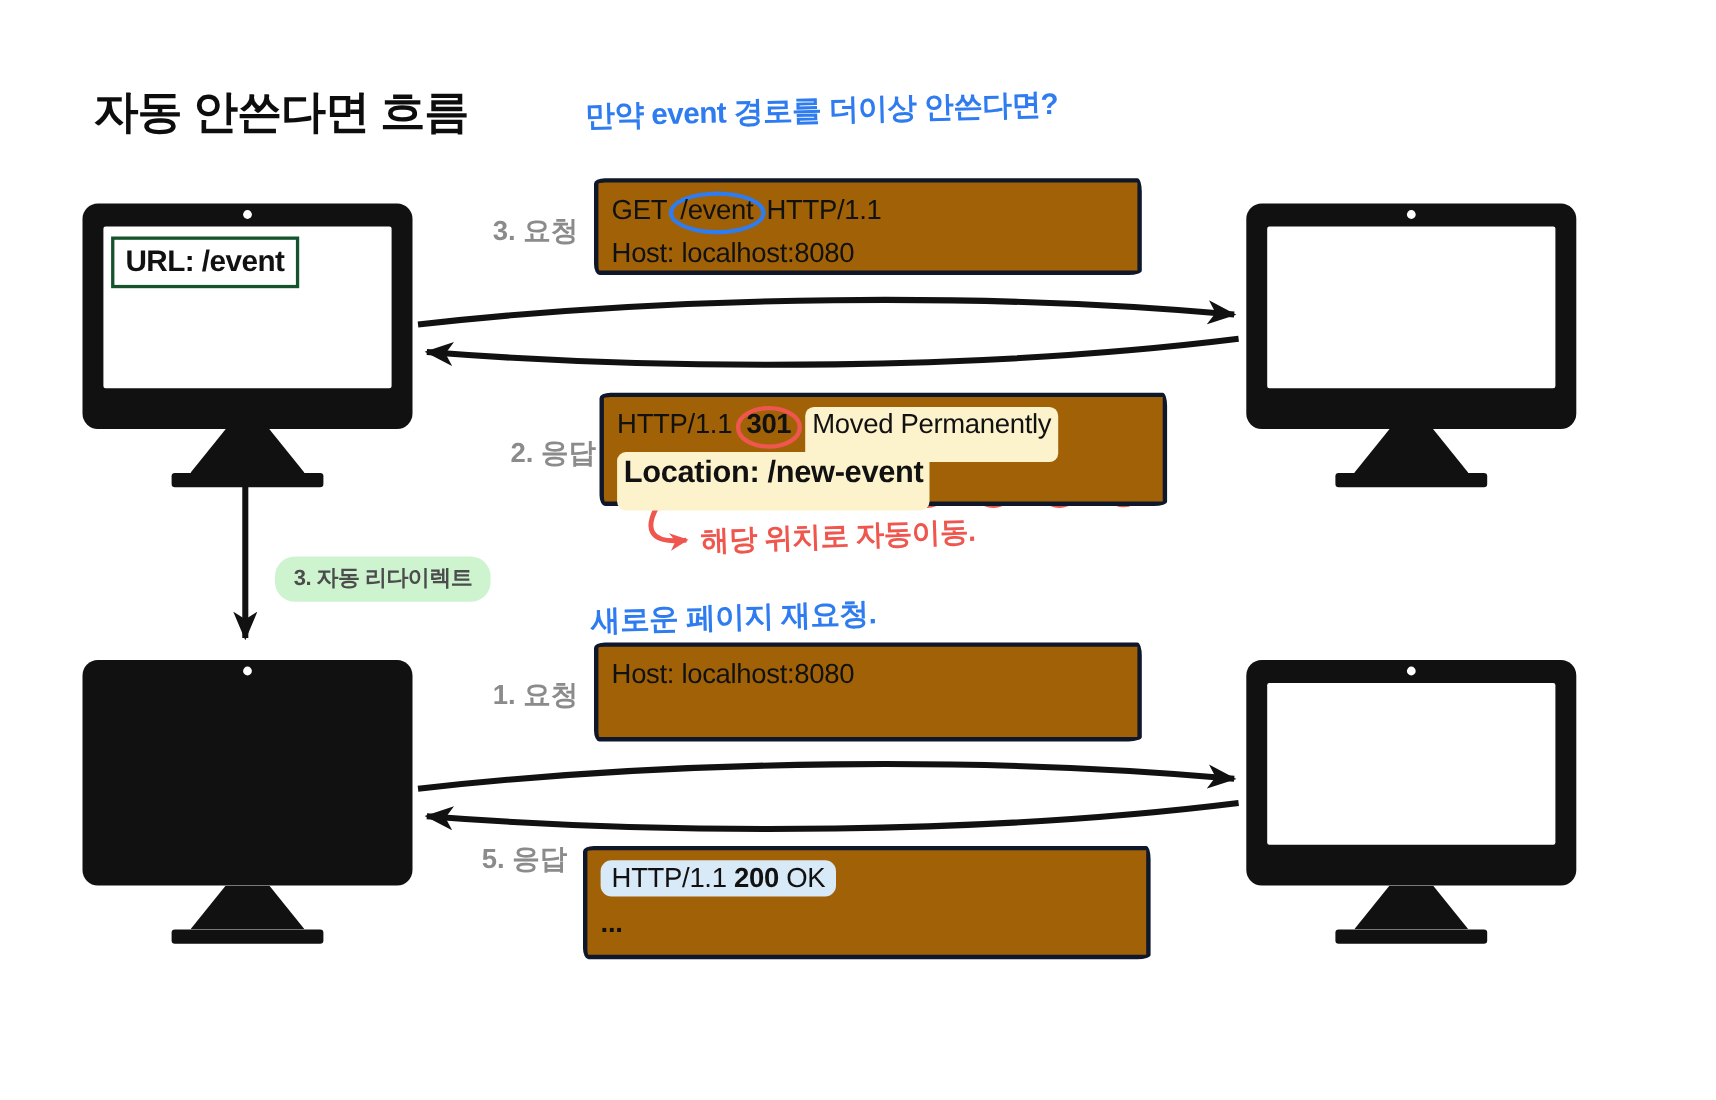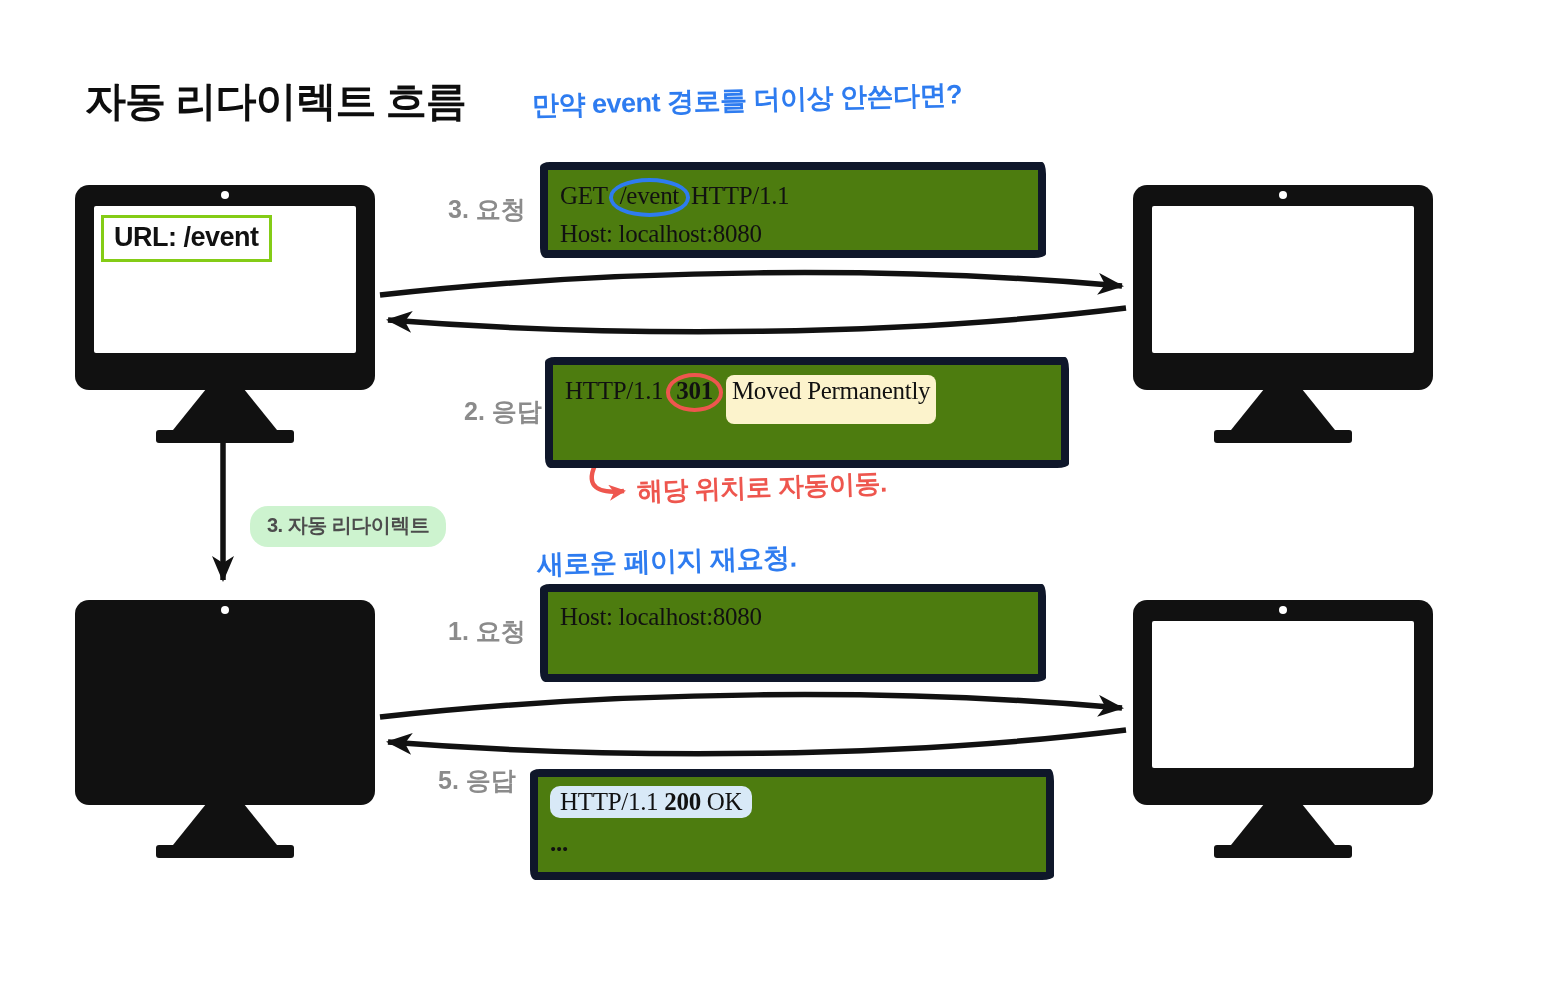--- a/index.html
+++ b/index.html
@@ -14,47 +14,47 @@
   .hand-blue{color:#2e7cf0;font-weight:800;font-size:27px;letter-spacing:-0.5px;transform:rotate(-1.5deg);white-space:nowrap;}
   .hand-red{color:#ee564e;font-weight:800;font-size:26px;letter-spacing:-0.5px;transform:rotate(-2deg);white-space:nowrap;}
 
   
   .monitor{position:absolute;width:300px;}
   .bezel{position:relative;width:300px;height:205px;background:#111;border-radius:14px;}
   .cam{position:absolute;top:6px;left:50%;transform:translateX(-50%);width:8px;height:8px;border-radius:50%;background:#fff;}
   .screen{position:absolute;left:19px;top:21px;right:19px;bottom:37px;background:#fff;border-radius:2px;}
   .neck{margin:0 auto;width:104px;height:40px;background:#111;clip-path:polygon(31% 0,69% 0,100% 100%,0 100%);}
   .base{margin:0 auto;width:138px;height:13px;background:#111;border-radius:3px;}
-  .url-box{position:absolute;left:7px;top:9px;border:3px solid #84cc16;background:#fff;
+  .url-box{position:absolute;left:7px;top:9px;border:3px solid #14532d;background:#fff;
            padding:4px 10px 6px;font-size:27px;font-weight:800;white-space:nowrap;letter-spacing:-0.5px;}
 
   
-  .sketch-box{position:absolute;border:8px solid #0f172a;background:#4d7c0f;
+  .sketch-box{position:absolute;border:4px solid #0f172a;background:#a16207;
               border-radius:10px 4px 12px 5px / 5px 12px 4px 10px;
-              padding:8px 12px 6px;font-size:25px;line-height:1.38;letter-spacing:-0.3px;font-family:Liberation Serif, serif;}
+              padding:8px 12px 6px;font-size:25px;line-height:1.38;letter-spacing:-0.3px;}
   .step-label{position:absolute;color:#8b8b8b;font-weight:800;font-size:25px;white-space:nowrap;}
   .row{white-space:nowrap;}
   .b{font-weight:800;}
   .circle-blue{display:inline-block;border:4px solid #2e7cf0;border-radius:50%;padding:0px 7px 3px;margin:0 1px;line-height:1.1;}
   .circle-red{display:inline-block;border:4px solid #ee564e;border-radius:50%;padding:0px 6px 3px;margin:0 3px;line-height:1.1;font-weight:800;}
   .hl-yellow{background:#fcf3cc;border-radius:8px;padding:2px 6px 20px;}
   .hl-blue{background:#d8e9f7;border-radius:10px;padding:2px 10px 3px;}
   .loc-line{font-weight:800;font-size:28px;margin-top:2px;}
   .pill-green{position:absolute;background:#cdf3cf;border-radius:18px;padding:6px 17px 8px;
               font-weight:800;font-size:20px;color:#4c4c4c;letter-spacing:-0.5px;white-space:nowrap;}
 
   
   #overlay{position:absolute;left:0;top:0;pointer-events:none;}
 </style>
 </head>
 <body>
 
 <div id="canvas">
 
-  <div class="abs page-title" style="left:85px;top:74px;">자동 리다이렉트 흐름</div>
+  <div class="abs page-title" style="left:85px;top:74px;">자동 안쓴다면 흐름</div>
   <div class="abs hand-blue" style="left:532px;top:82px;">만약 event 경로를 더이상 안쓴다면?</div>
 
   <svg id="overlay" width="1560" height="1000" viewBox="0 0 1560 1000">
     <defs>
       <marker id="ah-black" markerUnits="userSpaceOnUse" markerWidth="28" markerHeight="24" refX="24" refY="11" orient="auto">
         <path d="M0,0 L26,11 L0,22 L7,11 Z" fill="#111"></path>
       </marker>
       <marker id="ah-red" markerUnits="userSpaceOnUse" markerWidth="20" markerHeight="18" refX="15" refY="8" orient="auto">
         <path d="M0,0 L17,8 L0,16 L5,8 Z" fill="#ee564e"></path>
       </marker>
@@ -111,20 +111,21 @@
       <span>GET</span><span class="circle-blue">/event</span><span>HTTP/1.1</span>
     </div>
     <div class="row">Host: localhost:8080</div>
   </div>
 
   <div class="step-label" style="left:464px;top:395px;">2. 응답</div>
   <div class="sketch-box" style="left:545px;top:357px;width:484px;height:81px;">
     <div class="row">
       <span>HTTP/1.1</span><span class="circle-red">301</span><span class="hl-yellow">Moved Permanently</span>
     </div>
+    <div class="row loc-line"><span class="hl-yellow">Location: /new-event</span></div>
   </div>
   <div class="abs hand-red" style="left:637px;top:470px;">해당 위치로 자동이동.</div>
 
   <div class="pill-green" style="left:250px;top:506px;">3. 자동 리다이렉트</div>
   <div class="abs hand-blue" style="left:537px;top:543px;">새로운 페이지 재요청.</div>
 
   <div class="step-label" style="left:448px;top:615px;">1. 요청</div>
   <div class="sketch-box" style="left:540px;top:584px;width:466px;height:68px;">
     <div class="row">Host: localhost:8080</div>
   </div>

